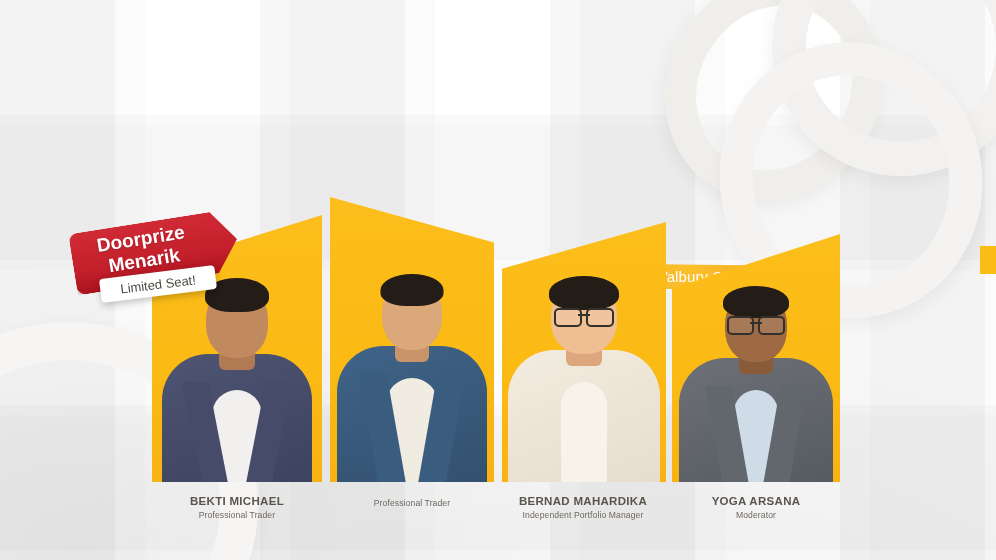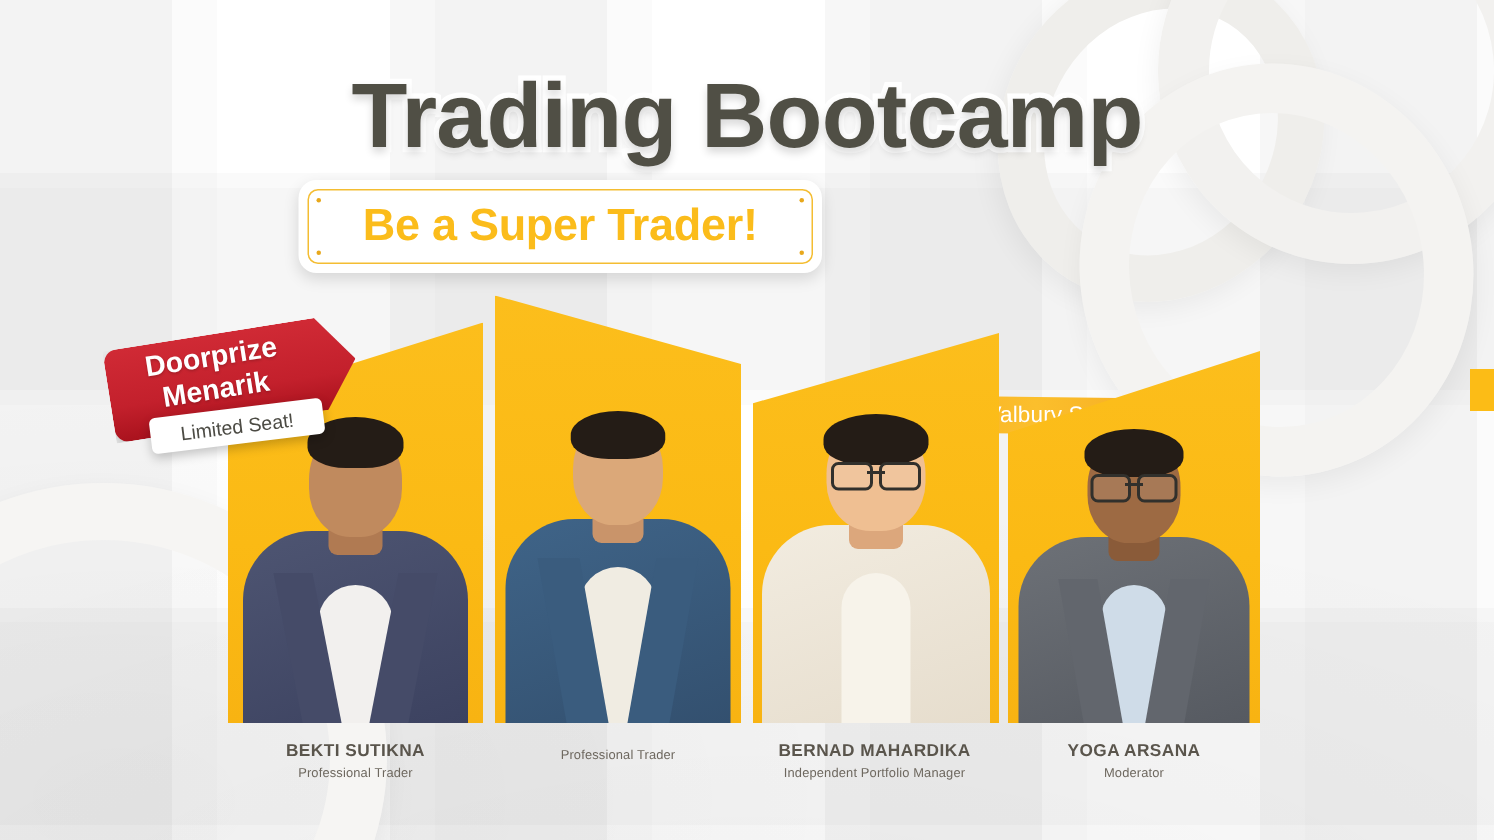--- a/index.html
+++ b/index.html
@@ -212,32 +212,23 @@
   <div class="bg-checker"></div>
   <div class="bg-checker2"></div>
   <div class="bg-soft-wash"></div>
 
   <div class="tube tube-tr-c"></div>
   <div class="tube tube-tr-a"></div>
   <div class="tube tube-tr-b"></div>
   <div class="tube tube-bl"></div>
   <div class="yellow-nub"></div>
 
-  <div class="headline">Trading Bootcamp</div>
 
   <div class="sub-row">
 
-    <div class="super-box">
-      <div class="inner-border"></div>
-      <span class="dot d1"></span>
-      <span class="dot d2"></span>
-      <span class="dot d3"></span>
-      <span class="dot d4"></span>
-      <div class="super-text">Be a Super Trader!</div>
-    </div>
 
     <div class="with-ribbon">
       <span class="with-word">with</span>
       <span class="kb-glyph">
         <svg width="19" height="17" viewBox="0 0 19 17" aria-hidden="true">
           <g stroke="#ffffff" stroke-width="1.7" stroke-linecap="round">
             <line x1="2" y1="8.5" x2="12" y2="8.5"></line>
             <line x1="3.4" y1="3.6" x2="10.6" y2="13.4"></line>
             <line x1="10.6" y1="3.6" x2="3.4" y2="13.4"></line>
           </g>
@@ -314,21 +305,21 @@
         <div class="p-glasses" style="left:50%;transform:translateX(-50%);bottom:150px;width:58px;height:16px;">
           <span class="gl" style="left:0;top:0;width:23px;height:15px;"></span>
           <span class="gl" style="right:0;top:0;width:23px;height:15px;"></span>
           <span class="gl-bridge" style="left:23px;top:6px;width:12px;"></span>
         </div>
       </div>
     </div>
   </div>
 
   <div class="caption" style="left:127px;top:495px;">
-    <div class="cap-name">BEKTI SUTIKNA</div>
+    <div class="cap-name">BEKTI MICHAEL</div>
     <div class="cap-role">Professional Trader</div>
   </div>
   <div class="caption" style="left:302px;top:495px;">
     <div class="cap-role">Professional Trader</div>
   </div>
   <div class="caption" style="left:473px;top:495px;">
     <div class="cap-name">BERNAD MAHARDIKA</div>
     <div class="cap-role">Independent Portfolio Manager</div>
   </div>
   <div class="caption" style="left:646px;top:495px;">

